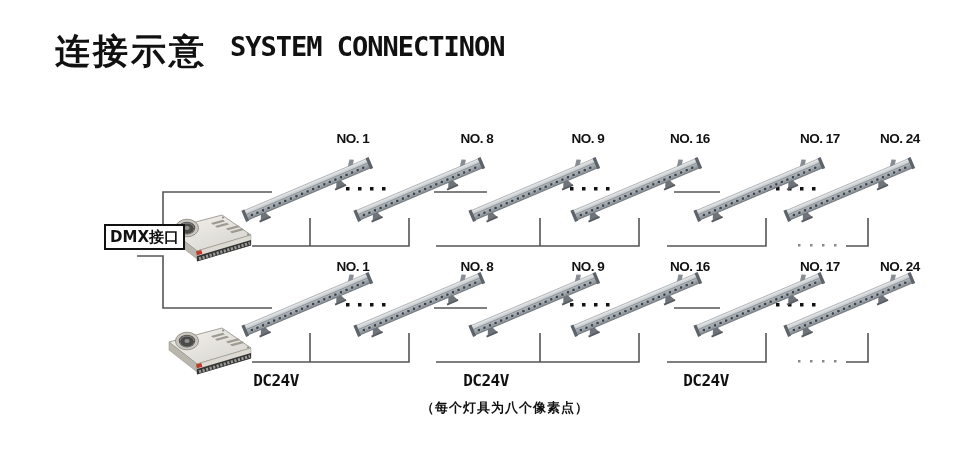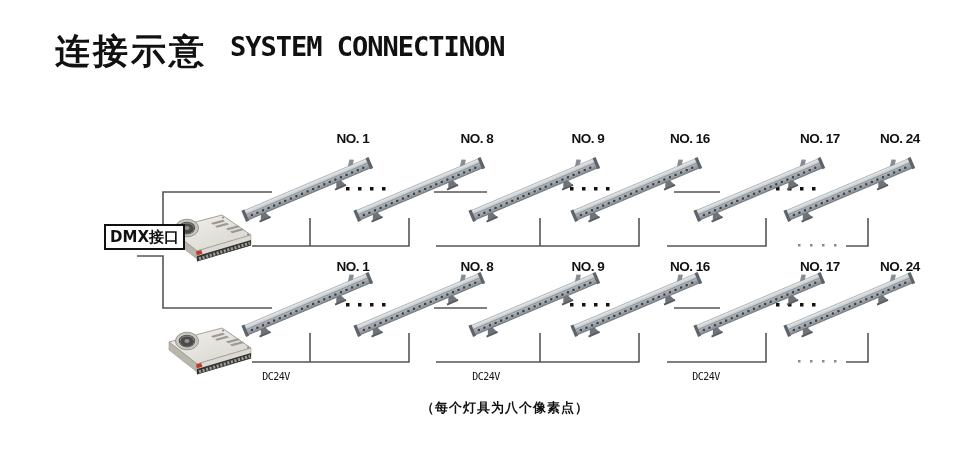--- a/index.html
+++ b/index.html
@@ -6,21 +6,21 @@
   body{width:960px;height:475px;font-family:"DejaVu Sans",sans-serif;color:#111;}
   #stage{position:relative;width:960px;height:475px;overflow:hidden;background:#fff;}
   .abs{position:absolute;}
   .title-zh{left:55px;top:28px;font-size:35px;font-weight:bold;letter-spacing:3px;white-space:nowrap;}
   .title-en{left:230px;top:31px;font-family:"DejaVu Sans Mono",monospace;font-size:27px;font-weight:bold;letter-spacing:-1px;white-space:nowrap;text-align:center;}
   .dmx{left:60px;top:224px;width:77px;height:22px;border:2px solid #111;background:#fff;
        text-align:center;line-height:22px;font-size:15px;font-weight:bold;white-space:nowrap;margin-left:44px;}
   .fx-label{transform:translateX(-50%);font-family:Liberation Sans, sans-serif;
             font-weight:bold;font-size:13.5px;white-space:nowrap;letter-spacing:-0.5px;}
   .dc-label{transform:translateX(-50%);font-family:"DejaVu Sans Mono",monospace;
-            font-weight:normal;font-size:10px;white-space:nowrap;letter-spacing:-0.5px;}
+            font-weight:bold;font-size:16px;white-space:nowrap;letter-spacing:-0.5px;}
   .caption{left:421px;top:399px;font-size:13px;font-weight:bold;letter-spacing:1px;white-space:nowrap;}
   svg{position:absolute;left:0;top:0;}
 </style>
 </head>
 <body>
 
 <div id="stage">
 
   <div class="abs title-zh">连接示意</div>
   <div class="abs title-en">SYSTEM CONNECTINON</div>

